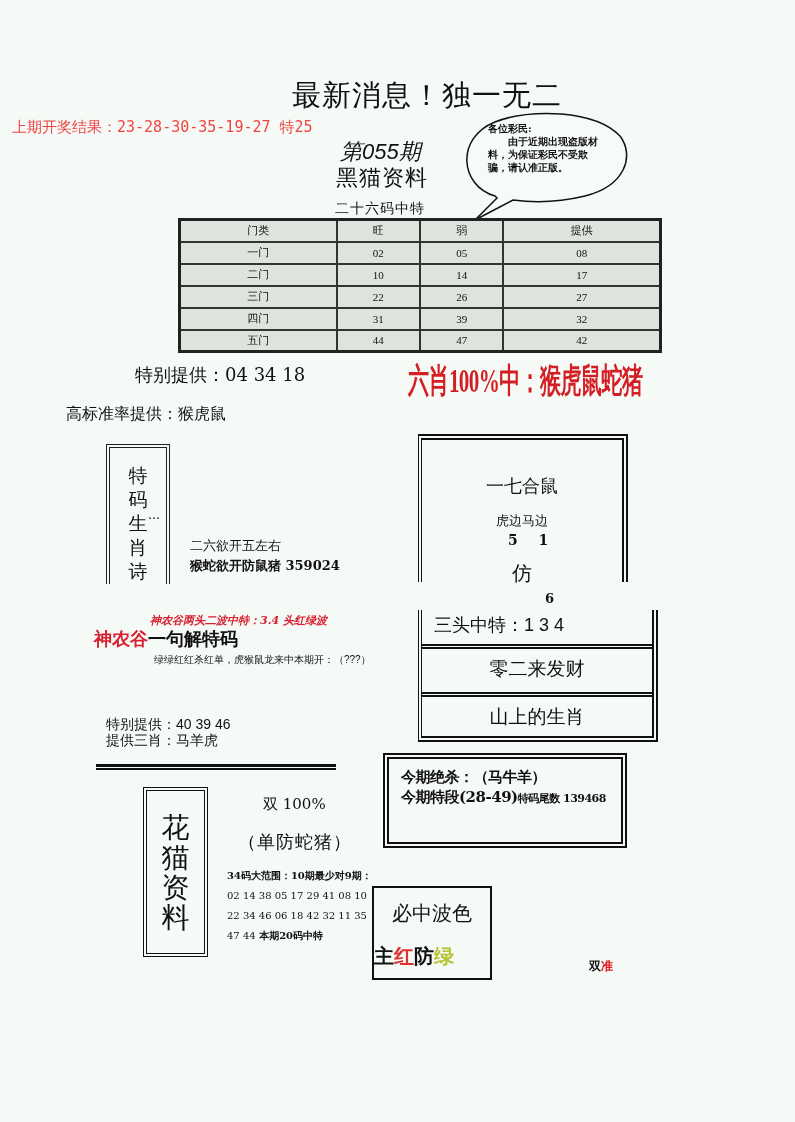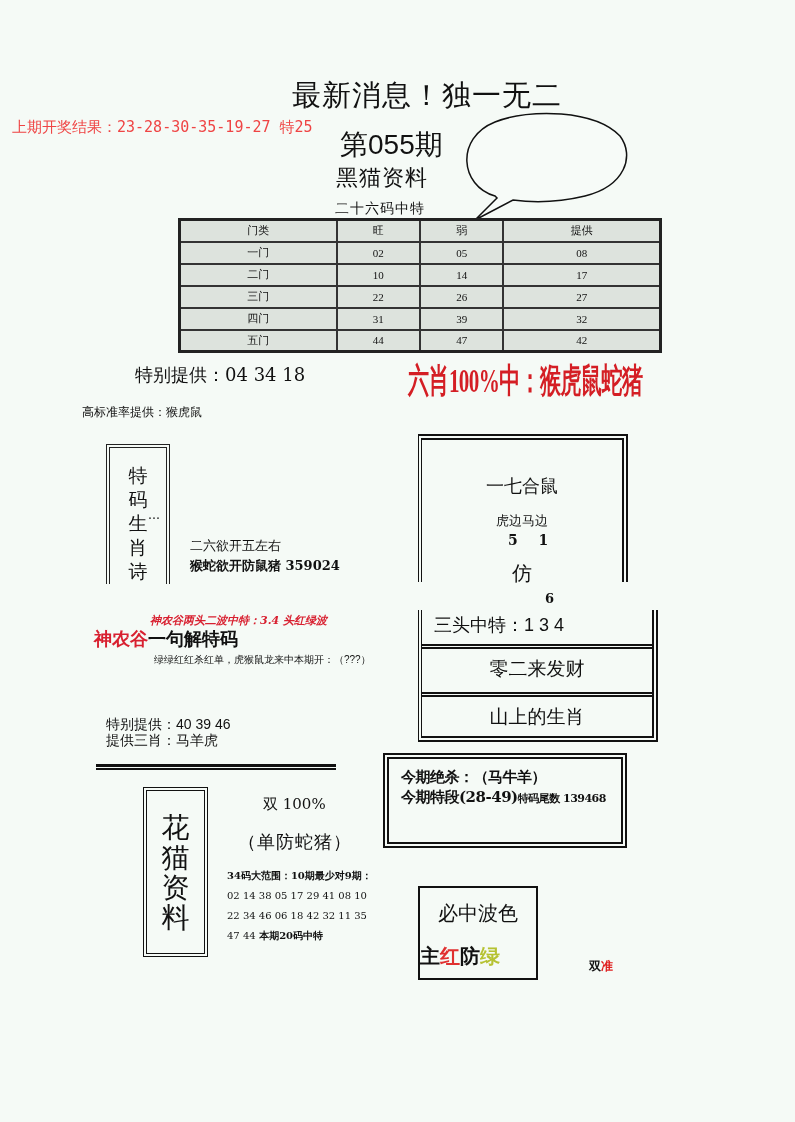--- a/index.html
+++ b/index.html
@@ -8,21 +8,21 @@
       position: relative;
       background: #f5faf6;
       font-family: "DejaVu Serif", "Liberation Serif", serif;
       color: #111;
       overflow: hidden;
     }
     .abs { position: absolute; }
 
     .headline { left: 292px; top: 76px; font-size: 29px; letter-spacing: 1px; white-space: nowrap; }
     .last-result { left: 12px; top: 118px; font-size: 15px; color: #ef4444; font-family: "DejaVu Sans Mono", "Liberation Mono", monospace; white-space: nowrap; }
-    .issue { left: 340px; top: 126px; font-size: 28px; font-family: "Liberation Sans", sans-serif; }
+    .issue { left: 340px; top: 137px; font-size: 22px; font-family: "Liberation Sans", sans-serif; font-style: italic; }
     .material-name { left: 336px; top: 163px; font-size: 22px; letter-spacing: 1px; text-align: center; }
     .table-caption { left: 335px; top: 200px; font-size: 14px; letter-spacing: 1px; }
 
     .bubble { left: 455px; top: 108px; width: 175px; height: 100px; }
     .bubble svg { position: absolute; left: 0; top: 0; }
     .bubble-text { position: absolute; left: 33px; top: 14px; width: 115px; font-size: 10px; line-height: 13px; font-weight: bold; }
     .bubble-text .indent { display: block; text-indent: 2em; }
 
     table.main-table {
       left: 178px; top: 218px; width: 484px;
@@ -33,21 +33,21 @@
       background: #dde3dd;
     }
     table.main-table td, table.main-table th {
       border: 2px solid #333;
       height: 22px;
       text-align: center;
       font-weight: normal;
     }
 
     .special1 { left: 135px; top: 363px; font-size: 18px; white-space: nowrap; }
-    .high-accuracy { left: 82px; top: 404px; font-size: 12px; white-space: nowrap; font-family: Liberation Serif, serif; }
+    .high-accuracy { left: 66px; top: 404px; font-size: 16px; white-space: nowrap; font-family: Liberation Serif, serif; }
 
     .six-xiao { left: 408px; top: 358px; font-size: 34px; color: #d41e24; font-weight: bold; transform: scaleX(0.62); transform-origin: left top; white-space: nowrap; letter-spacing: -1px; font-family: "Liberation Serif", serif; }
 
     .poem-box { left: 106px; top: 444px; width: 64px; height: 140px; border: 4px double #222; border-bottom: none; }
     .poem-vert { position: absolute; left: 0; top: 16px; width: 100%; text-align: center; font-size: 19px; line-height: 24px; font-family: "Liberation Sans", sans-serif; }
     .poem-dots { left: 148px; top: 508px; font-size: 12px; }
     .poem-line1 { left: 190px; top: 537px; font-size: 13px; }
     .poem-line2 { left: 190px; top: 557px; font-size: 13px; font-weight: bold; }
 
     .right-box { left: 418px; top: 434px; width: 210px; height: 148px; border-left: 4px double #111; border-top: 6px double #111; border-right: 6px double #111; }
@@ -78,21 +78,21 @@
     .kill-text small { font-size: 11px; }
 
     .huamao-box { left: 143px; top: 787px; width: 65px; height: 170px; border: 4px double #111; }
     .huamao-vert { position: absolute; left: 0; width: 100%; top: 22px; text-align: center; font-size: 28px; line-height: 30px; font-family: "Liberation Sans", sans-serif; }
 
     .double100 { left: 263px; top: 795px; font-size: 15px; }
     .single-guard { left: 238px; top: 830px; font-size: 18px; letter-spacing: 1px; }
     .range { left: 227px; top: 866px; width: 145px; font-size: 10px; line-height: 20px; font-weight: bold; }
     .range .nums { font-weight: normal; }
 
-    .wave-box { left: 372px; top: 886px; width: 120px; height: 94px; border: 2px solid #111; margin-left: 46px; }
+    .wave-box { left: 372px; top: 886px; width: 120px; height: 94px; border: 2px solid #111; }
     .wave-title { position: absolute; left: 0; width: 100%; top: 12px; text-align: center; font-size: 20px; }
     .wave-sub { position: absolute; left: 0; width: 100%; top: 55px; text-align: left; font-size: 20px; font-weight: bold; }
     .wave-sub .red { color: #e03030; }
     .wave-sub .green { color: #b6c232; }
 
     .double-zhun { left: 589px; top: 958px; font-size: 12px; font-weight: bold; }
     .double-zhun .red { color: #e02020; }
   </style>
 </head>
 <body>
@@ -100,20 +100,24 @@
 <div class="abs headline">最新消息！独一无二</div>
 <div class="abs last-result">上期开奖结果：23-28-30-35-19-27 特25</div>
 <div class="abs issue">第055期</div>
 <div class="abs material-name">黑猫资料</div>
 <div class="abs table-caption">二十六码中特</div>
 
 <div class="abs bubble">
   <svg width="175" height="120" viewBox="0 0 175 120">
     <path d="M 40 88 C 5 78, 0 30, 40 14 C 75 0, 140 2, 165 28 C 180 48, 170 78, 130 88 C 105 94, 80 95, 58 92 L 20 112 L 42 90 Z" fill="#f7fbf8" stroke="#111" stroke-width="1.5"></path>
   </svg>
+  <div class="bubble-text">
+    <span>各位彩民:</span>
+    <span class="indent">由于近期出现盗版材料，为保证彩民不受欺骗，请认准正版。</span>
+  </div>
 </div>
 
 <table class="abs main-table">
   <tbody>
       <tr>
     <th>门类</th>
     <th>旺</th>
     <th>弱</th>
     <th>提供</th>
   </tr>

